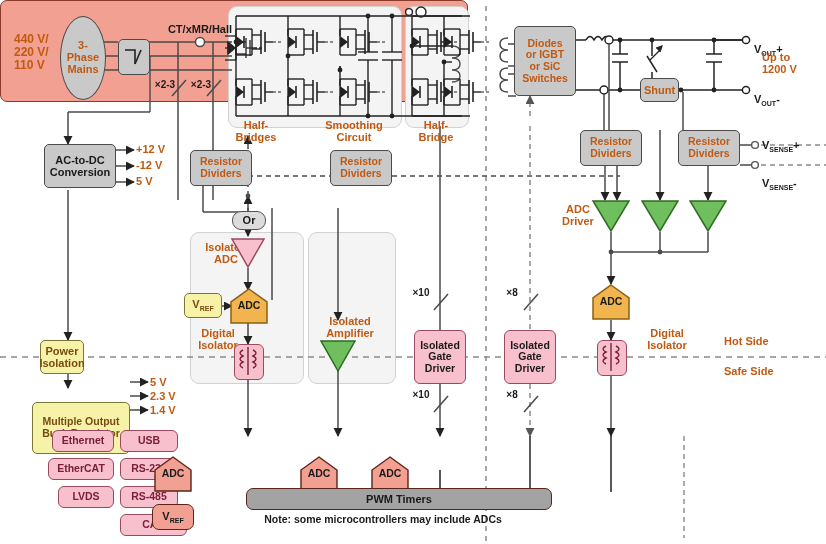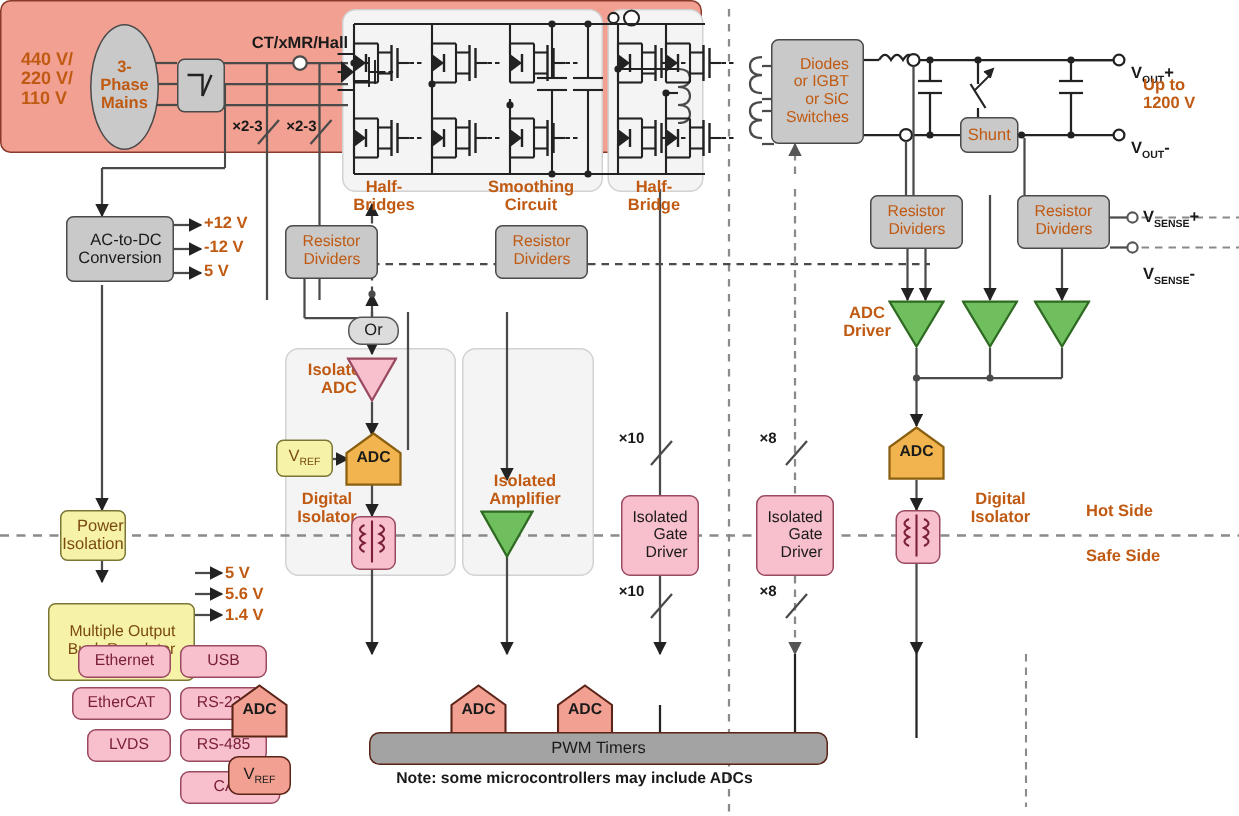--- a/index.html
+++ b/index.html
@@ -4,21 +4,21 @@
 <style>
   html,body{margin:0;padding:0;background:#fff;}
   body{width:826px;height:544px;position:relative;overflow:hidden;
        font-family:"Liberation Sans",sans-serif;}
   #stage{position:absolute;left:0;top:0;width:826px;height:544px;}
   svg{position:absolute;left:0;top:0;}
   .lbl{position:absolute;color:#1a1a1a;font-weight:bold;line-height:1.08;
        text-align:center;white-space:pre-line;}
   .orangetxt{color:#c05a12;}
   .box{position:absolute;box-sizing:border-box;display:flex;align-items:center;
-       justify-content:center;text-align:right;font-weight:normal;
+       justify-content:center;text-align:center;font-weight:bold;
        line-height:1.1;white-space:pre-line;color:#1a1a1a;}
   .gray{background:#c9c9c9;border:1.5px solid #4a4a4a;border-radius:5px;}
   .yellow{background:#f6f2a8;border:1.5px solid #7a7636;border-radius:5px;color:#7a4a10;}
   .pink{background:#f8bfcd;border:1.5px solid #9a4a60;border-radius:6px;color:#7a2038;margin-left:36px;}
   .pinkplain{background:#f8bfcd;border:1.5px solid #9a4a60;border-radius:6px;color:#1a1a1a;}
   .mcu{background:#f2a091;border:1.5px solid #8a3a2a;border-radius:7px;}
   .pillgray{background:#dcdcdc;border:1.5px solid #555;border-radius:9px;}
   .grpbox{position:absolute;background:#f4f4f4;border:1px solid #d2d2d2;border-radius:9px;}
   .sub{font-size:7px;vertical-align:sub;letter-spacing:0;}
 </style>
@@ -336,21 +336,21 @@
 Conversion</div>
   <div class="lbl orangetxt" style="left:136px;top:144px;width:40px;font-size:11px;text-align:left;">+12 V</div>
   <div class="lbl orangetxt" style="left:136px;top:160px;width:40px;font-size:11px;text-align:left;">-12 V</div>
   <div class="lbl orangetxt" style="left:136px;top:176px;width:40px;font-size:11px;text-align:left;">5 V</div>
 
   <div class="box yellow" style="left:40px;top:340px;width:44px;height:34px;font-size:11px;">Power
 Isolation</div>
   <div class="box yellow" style="left:32px;top:402px;width:98px;height:52px;font-size:10.5px;">Multiple Output
 Buck Regulator</div>
   <div class="lbl orangetxt" style="left:150px;top:377px;width:40px;font-size:11px;text-align:left;">5 V</div>
-  <div class="lbl orangetxt" style="left:150px;top:391px;width:40px;font-size:11px;text-align:left;">5.6 V</div>
+  <div class="lbl orangetxt" style="left:150px;top:391px;width:40px;font-size:11px;text-align:left;">2.3 V</div>
   <div class="lbl orangetxt" style="left:150px;top:405px;width:40px;font-size:11px;text-align:left;">1.4 V</div>
 
   <div class="box pink" style="left:16px;top:430px;width:62px;height:22px;font-size:10.5px;">Ethernet</div>
   <div class="box pink" style="left:84px;top:430px;width:58px;height:22px;font-size:10.5px;">USB</div>
   <div class="box pink" style="left:12px;top:458px;width:66px;height:22px;font-size:10.5px;">EtherCAT</div>
   <div class="box pink" style="left:84px;top:458px;width:58px;height:22px;font-size:10.5px;">RS-232</div>
   <div class="box pink" style="left:22px;top:486px;width:56px;height:22px;font-size:10.5px;">LVDS</div>
   <div class="box pink" style="left:84px;top:486px;width:58px;height:22px;font-size:10.5px;">RS-485</div>
   <div class="box pink" style="left:84px;top:514px;width:67px;height:22px;font-size:10.5px;">CAN</div>
 

